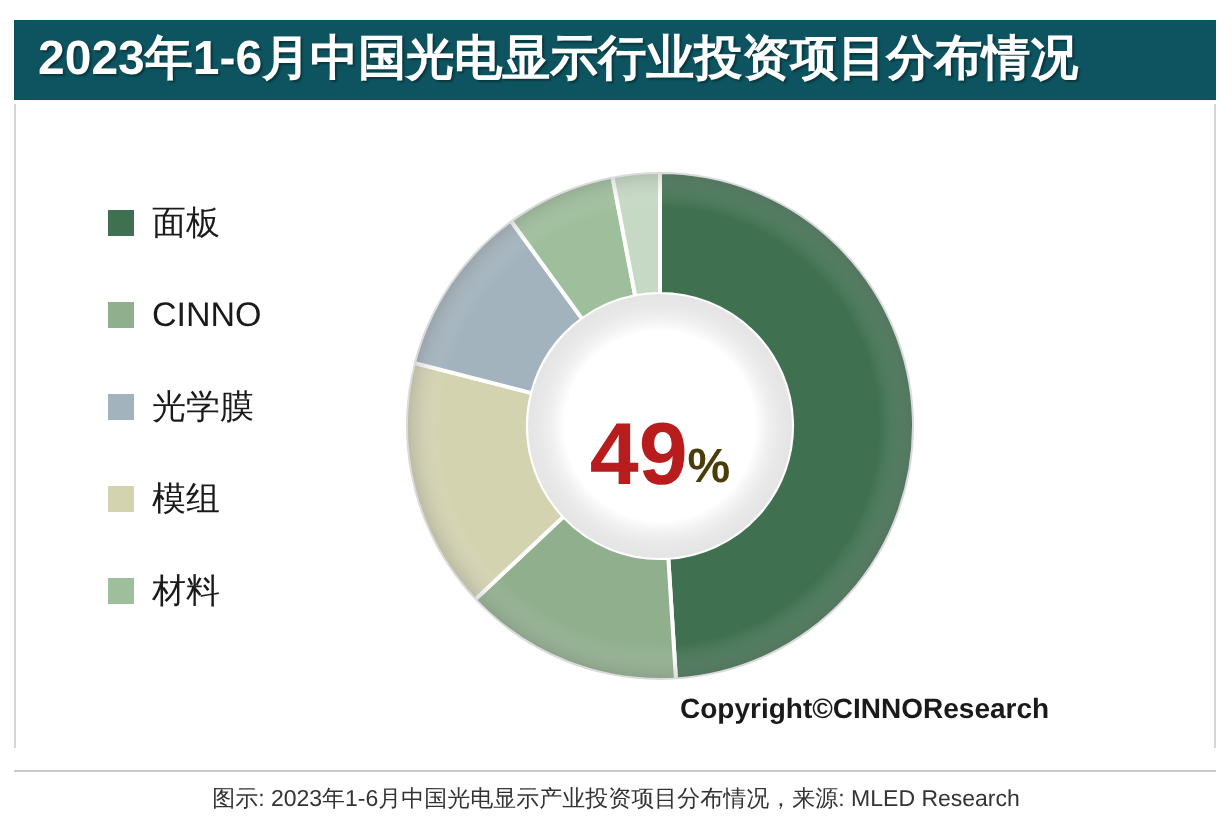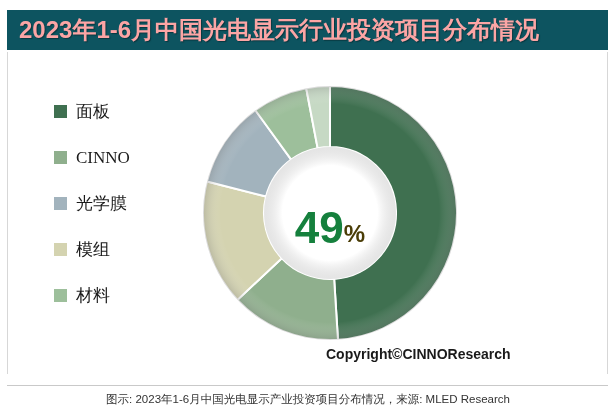--- a/index.html
+++ b/index.html
@@ -63,21 +63,20 @@
   .legend {
     position: absolute;
     left: 54px;
     top: 88px;
     width: 130px;
   }
   .legend-item {
     display: flex;
     align-items: center;
     height: 46px;
-    font-family: Liberation Serif, serif;
   }
   .legend-swatch {
     width: 13px;
     height: 13px;
     flex: 0 0 13px;
     margin-right: 9px;
   }
   .legend-label {
     font-size: 17px;
     color: #1a1a1a;
@@ -122,21 +121,21 @@
     font-weight: bold;
     color: #4a3d07;
     line-height: 1;
     position: relative;
     top: 6px;
   }
 
   
   .copyright {
     position: absolute;
-    left: 326px;
+    left: 340px;
     top: 346px;
     font-size: 14px;
     font-weight: bold;
     color: #1a1a1a;
     white-space: nowrap;
   }
 
   
   .caption-rule {
     position: absolute;
@@ -156,21 +155,21 @@
     color: #333333;
     white-space: nowrap;
   }
 </style>
 </head>
 <body>
 
 <div id="figure">
 
   <div class="title-bar" style="background: rgb(13, 84, 96);">
-    <span class="title-text" style="color: #fca5a5;">2023年1-6月中国光电显示行业投资项目分布情况</span>
+    <span class="title-text" style="color: #ffffff;">2023年1-6月中国光电显示行业投资项目分布情况</span>
   </div>
 
   <div class="plot-frame"></div>
 
   <div class="legend">
     <div class="legend-item">
       <span class="legend-swatch" style="background: rgb(63, 112, 80);"></span>
       <span class="legend-label">面板</span>
     </div>
     <div class="legend-item">
@@ -210,21 +209,21 @@
           <path d="M 3.989938536663857 115.41638433006341 A 127 127 0 0 1 52.3512729588559 44.25484171438168 L 88.18266193860507 93.57251769147848 A 66.04 66.04 0 0 0 63.0347680390652 130.57651985163298 Z" fill="#a2b3bd" stroke="#ffffff" stroke-width="2"></path>
           <path d="M 52.3512729588559 44.25484171438168 A 127 127 0 0 1 103.20257304761286 22.24951915745656 L 114.62533798475869 82.12974996187741 A 66.04 66.04 0 0 0 88.18266193860507 93.57251769147848 Z" fill="#9dbf9b" stroke="#ffffff" stroke-width="2"></path>
           <path d="M 103.20257304761286 22.24951915745656 A 127 127 0 0 1 126.99999999999997 20 L 126.99999999999999 80.96 A 66.04 66.04 0 0 0 114.62533798475869 82.12974996187741 Z" fill="#c6d9c4" stroke="#ffffff" stroke-width="2"></path>
         </g>
       <circle cx="127" cy="147" r="127" fill="url(#ringShade)"></circle>
       <circle cx="127" cy="147" r="66" fill="url(#holeShade)"></circle>
     </svg>
   </div>
 
   <div class="center-label">
-    <span class="center-num" style="color: #15803d;">49</span>
+    <span class="center-num" style="color: #b91c1c;">49</span>
     <span class="center-pct" style="color: rgb(74, 61, 7);">%</span>
   </div>
 
   <div class="copyright">Copyright©CINNOResearch</div>
 
   <div class="caption-rule"></div>
   <div class="caption">图示: 2023年1-6月中国光电显示产业投资项目分布情况，来源: MLED Research</div>
 
 </div>
 

